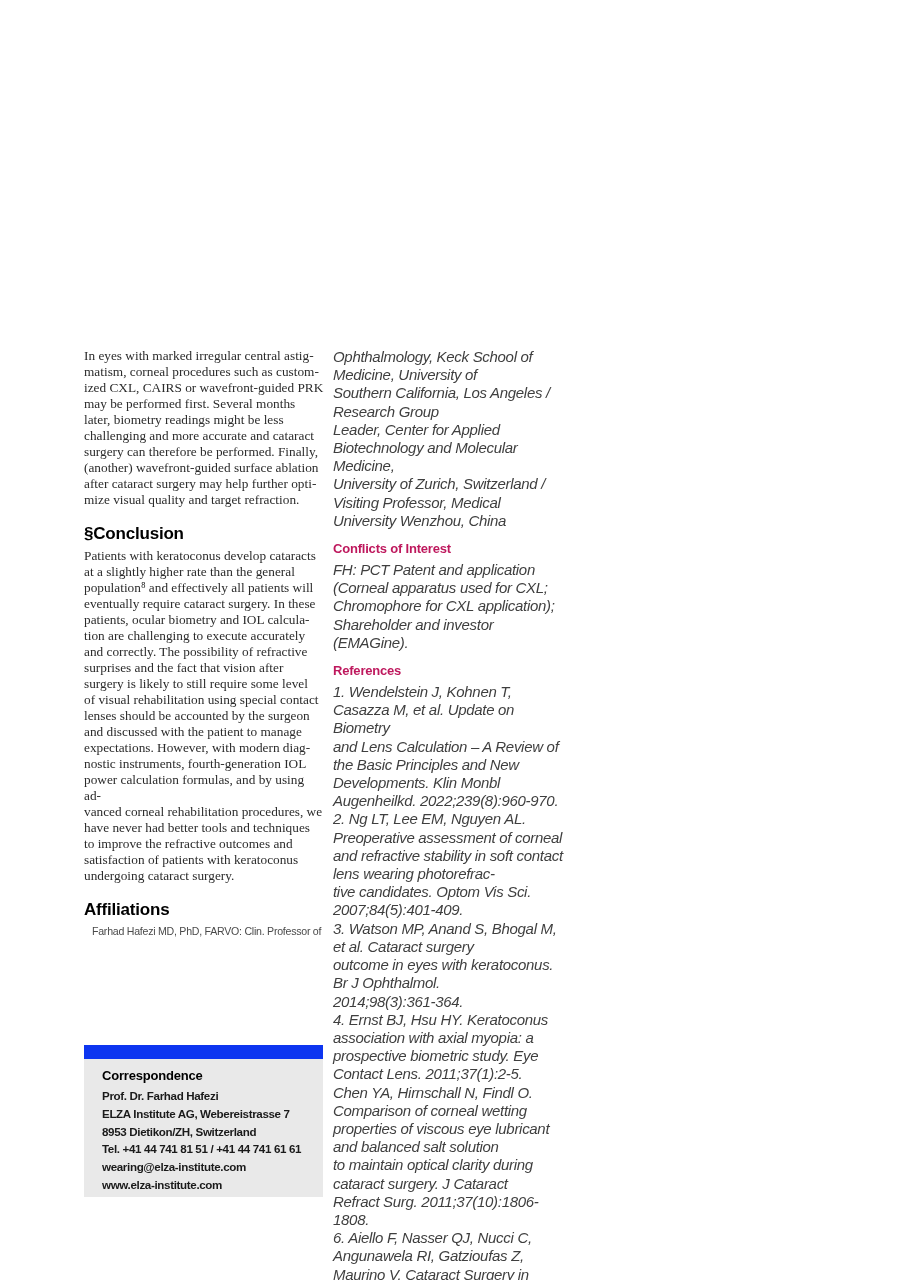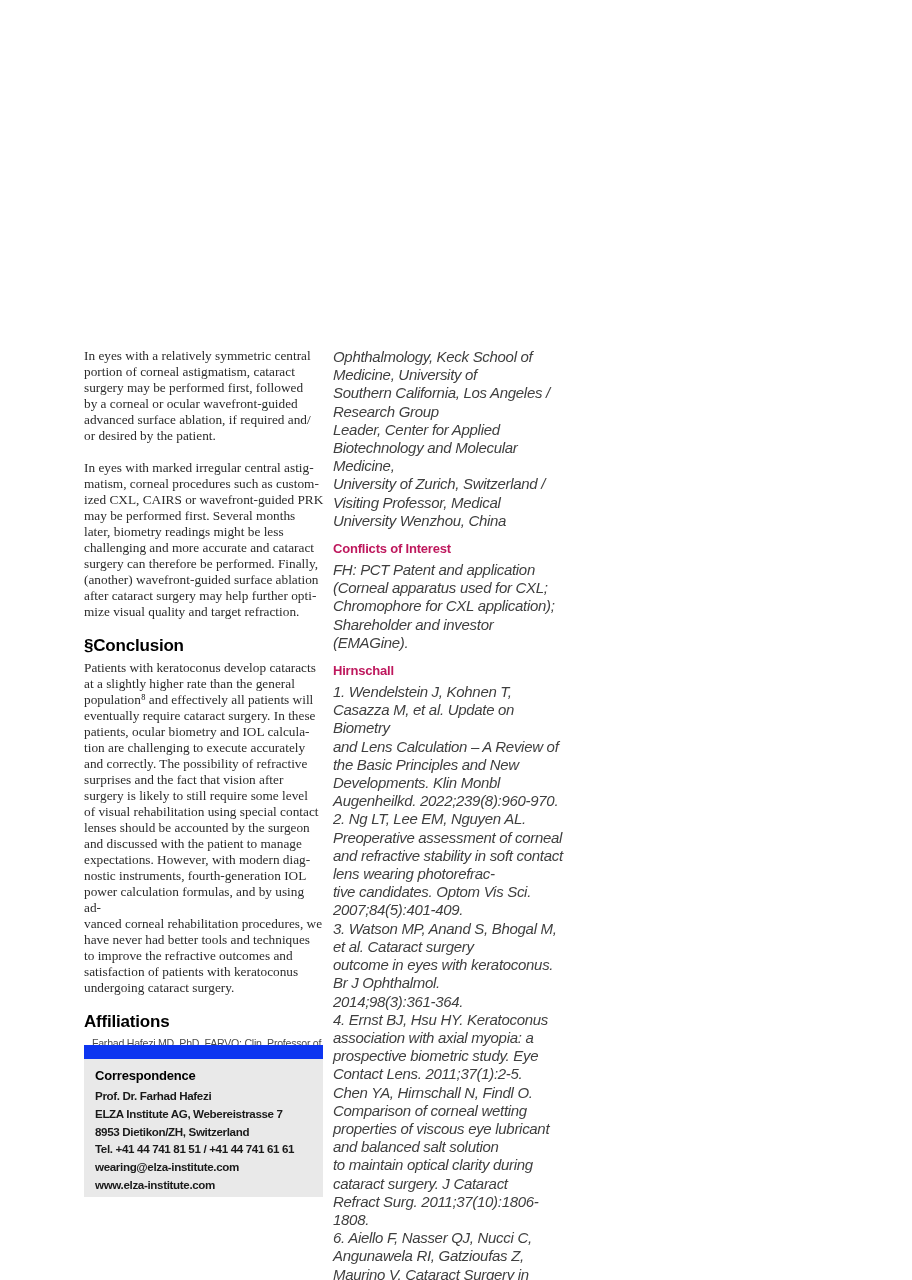--- a/index.html
+++ b/index.html
@@ -49,21 +49,21 @@
     position: absolute;
     left: 84px; top: 1045px;
     width: 239px; height: 152px;
     background: #e9e9e9;
     box-sizing: border-box;
   }
   .corr-bar {
     height: 14px; width: 100%;
     background: #0d35f0;
   }
-  .corr-inner { padding: 9px 11px 0 11px; }
+  .corr-inner { padding: 9px 11px 0 11px; margin-left: 7px; }
   .corr-heading {
     font-weight: bold;
     font-size: 13px;
     letter-spacing: -0.2px;
     color: #000;
     margin-bottom: 4px;
   }
   .corr-line {
     font-weight: bold;
     font-size: 11.6px;
@@ -94,26 +94,20 @@
     margin: 11px 0 5px 0;
   }
   .ref-entry { margin: 0; }
 </style>
 </head>
 <body>
 
 <div class="page">
 
   <div class="col-left">
-    <p class="body-para">In eyes with a relatively symmetric central
-portion of corneal astigmatism, cataract
-surgery may be performed first, followed
-by a corneal or ocular wavefront-guided
-advanced surface ablation, if required and/
-or desired by the patient.</p>
     <p class="body-para">In eyes with marked irregular central astig-
 matism, corneal procedures such as custom-
 ized CXL, CAIRS or wavefront-guided PRK
 may be performed first. Several months
 later, biometry readings might be less
 challenging and more accurate and cataract
 surgery can therefore be performed. Finally,
 (another) wavefront-guided surface ablation
 after cataract surgery may help further opti-
 mize visual quality and target refraction.</p>
@@ -162,21 +156,21 @@
 Southern California, Los Angeles / Research Group
 Leader, Center for Applied Biotechnology and Molecular Medicine,
 University of Zurich, Switzerland / Visiting Professor, Medical
 University Wenzhou, China</p>
 
     <div class="rc-heading">Conflicts of Interest</div>
     <p class="rc-text">FH: PCT Patent and application (Corneal apparatus used for CXL;
 Chromophore for CXL application); Shareholder and investor
 (EMAGine).</p>
 
-    <div class="rc-heading">Hirnschall</div>
+    <div class="rc-heading">References</div>
     <div>
       <p class="rc-text ref-entry">1. Wendelstein J, Kohnen T, Casazza M, et al. Update on Biometry
 and Lens Calculation – A Review of the Basic Principles and New
 Developments. Klin Monbl Augenheilkd. 2022;239(8):960-970.</p>
       <p class="rc-text ref-entry">2. Ng LT, Lee EM, Nguyen AL. Preoperative assessment of corneal
 and refractive stability in soft contact lens wearing photorefrac-
 tive candidates. Optom Vis Sci. 2007;84(5):401-409.</p>
       <p class="rc-text ref-entry">3. Watson MP, Anand S, Bhogal M, et al. Cataract surgery
 outcome in eyes with keratoconus. Br J Ophthalmol.
 2014;98(3):361-364.</p>

